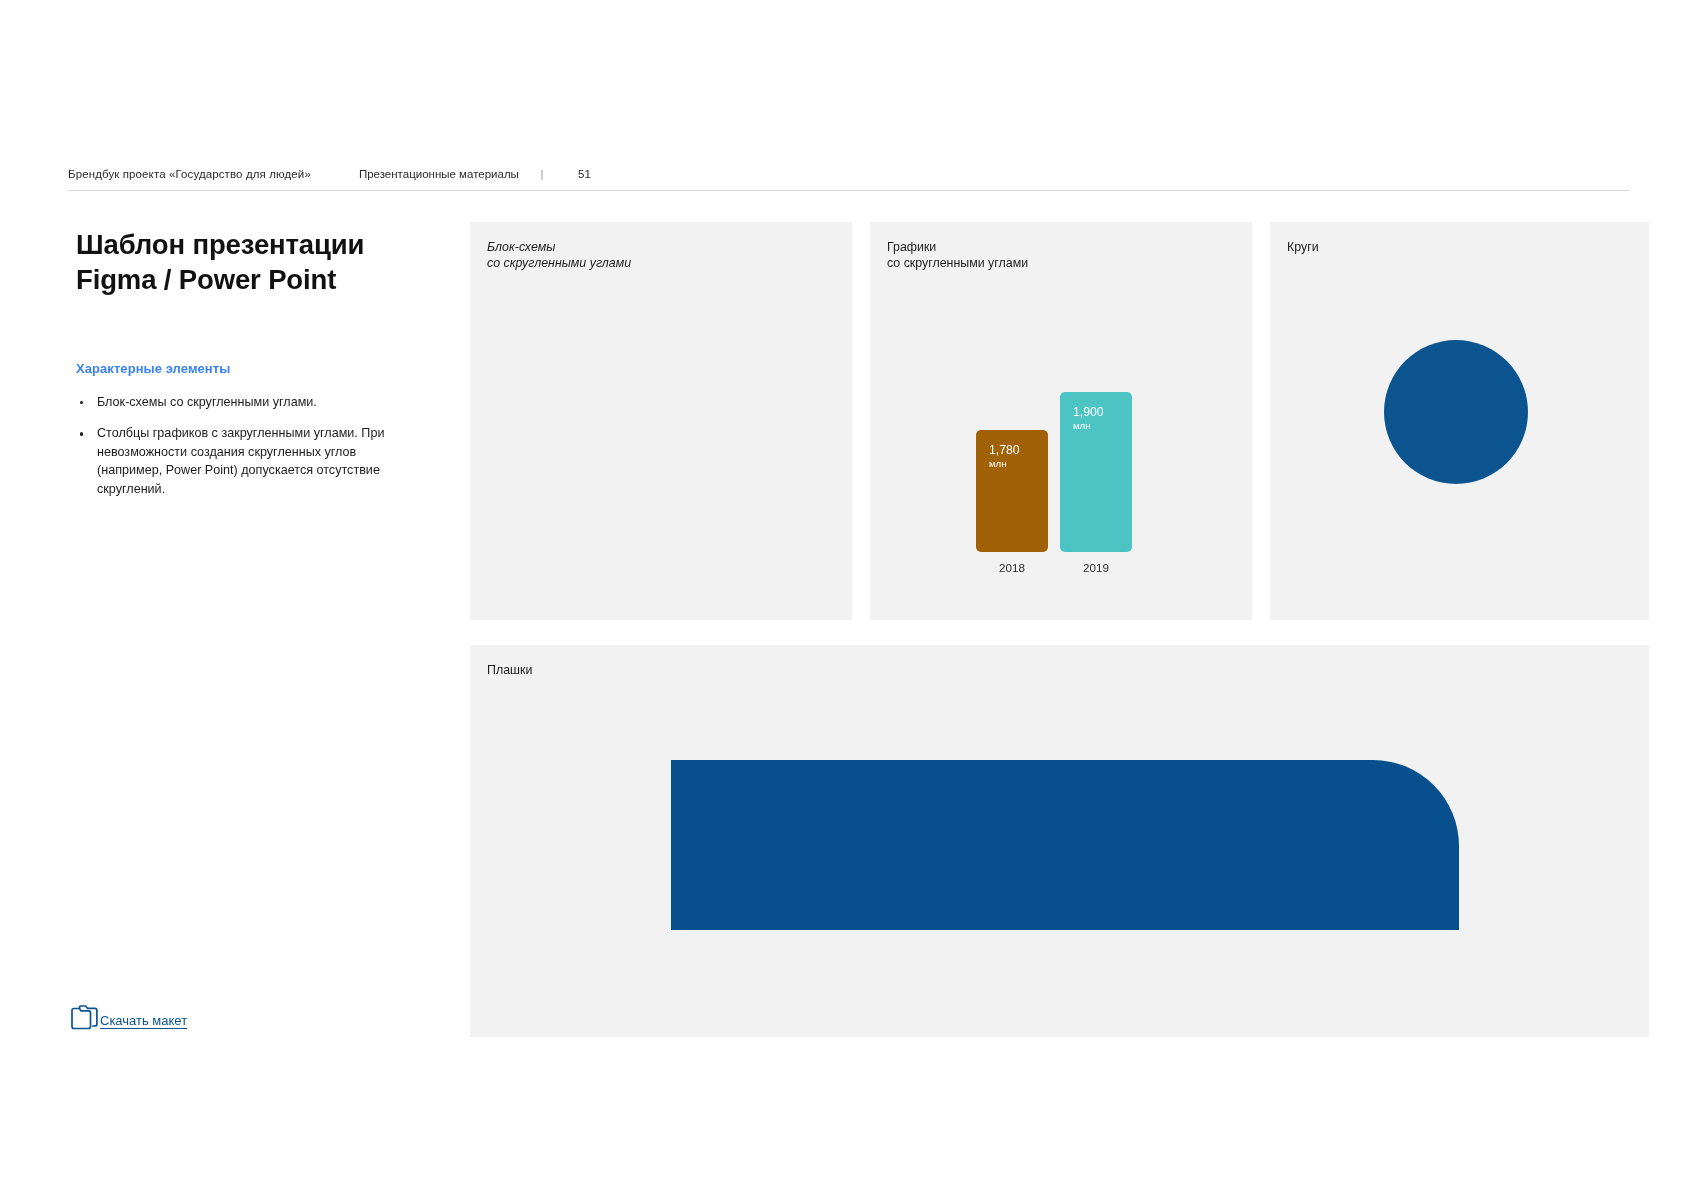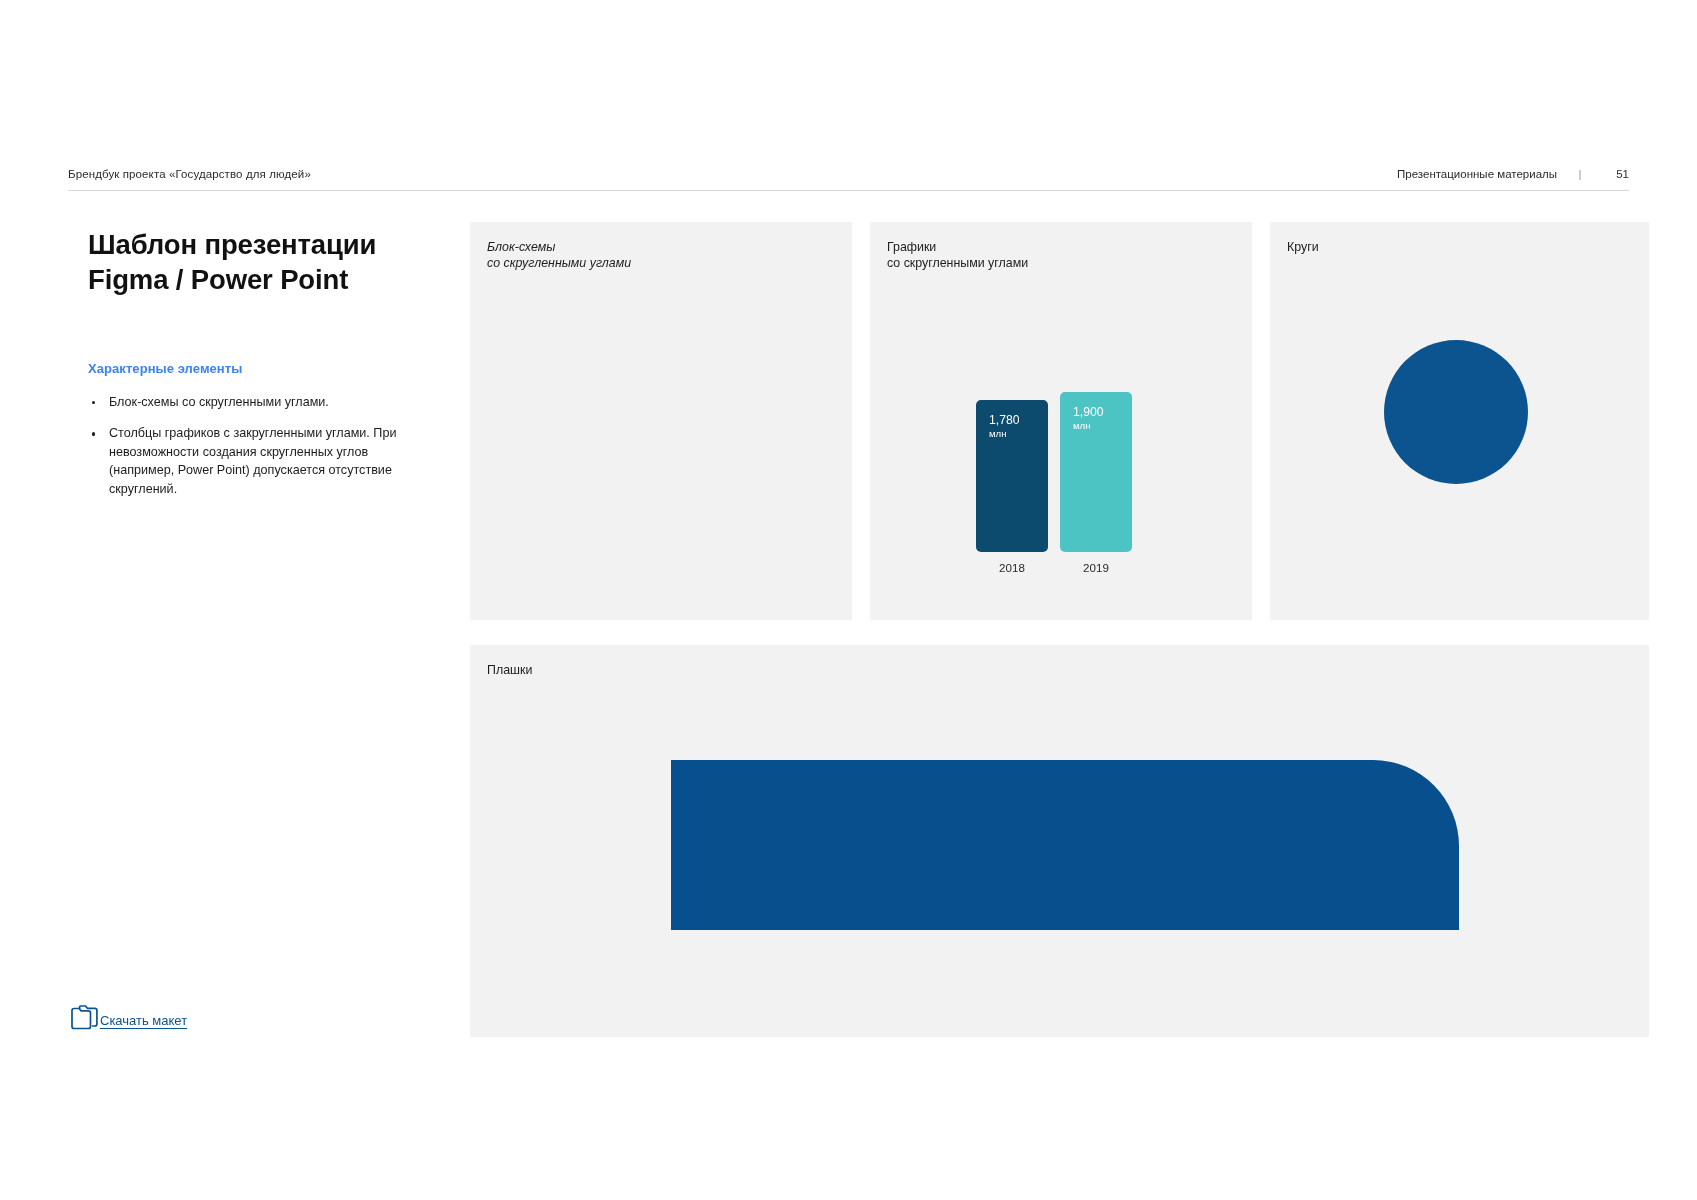--- a/index.html
+++ b/index.html
@@ -24,21 +24,21 @@
 
   
   .page-header {
     position: absolute;
     left: 68px;
     right: 68px;
     top: 168px;
     height: 22px;
     display: flex;
     align-items: flex-start;
-    justify-content: space-between;
+    gap: 48px;
   }
   .header-left {
     font-size: 11.5px;
     letter-spacing: 0.01em;
     color: #2b2b2b;
     white-space: nowrap;
   }
   .header-right {
     display: flex;
     align-items: center;
@@ -64,21 +64,21 @@
     left: 68px;
     right: 68px;
     top: 190px;
     height: 1px;
     background: #d8d8d8;
   }
 
   
   .left-col {
     position: absolute;
-    left: 88px;
+    left: 76px;
     top: 228px;
     width: 345px;
   }
   .main-title {
     font-size: 27.5px;
     line-height: 1.27;
     font-weight: 700;
     letter-spacing: -0.005em;
     color: #111111;
     margin: 0;
@@ -185,21 +185,21 @@
   }
   .bar {
     position: absolute;
     bottom: 0;
     width: 72px;
     border-radius: 5px;
     box-sizing: border-box;
     padding: 13px 0 4px 13px;
     color: #ffffff;
   }
-  .bar-1 { left: 4px;  height: 152px; background: #0c4a6e; }
+  .bar-1 { left: 4px;  height: 122px; background: #a16207; }
   .bar-2 { left: 88px; height: 160px; background: #4cc4c4; }
   .bar-value {
     display: block;
     font-size: 12.2px;
     line-height: 1.25;
   }
   .bar-unit {
     display: block;
     font-size: 9.6px;
     line-height: 1.35;

